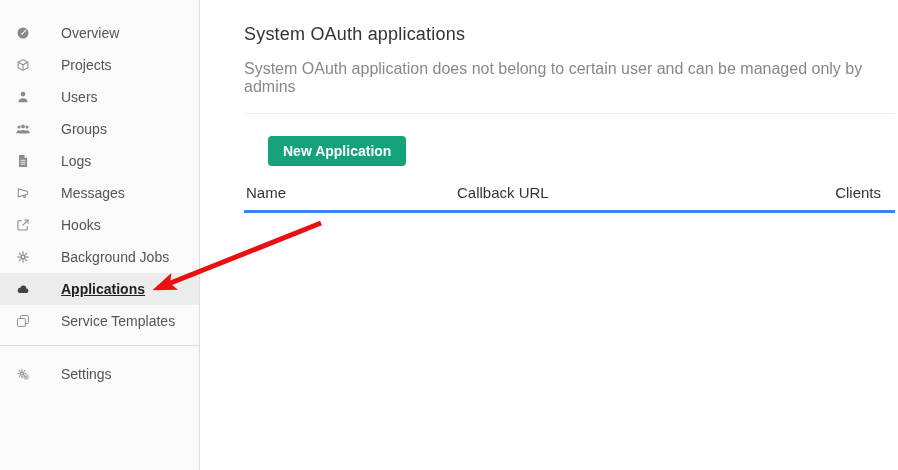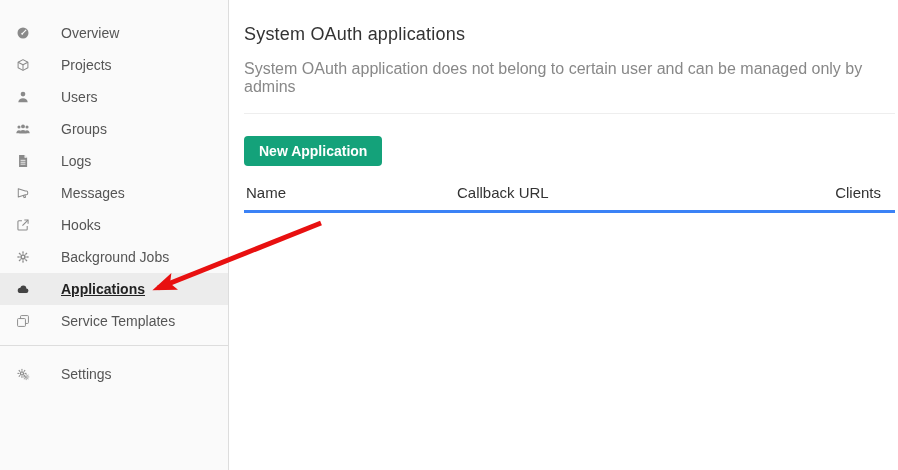--- a/index.html
+++ b/index.html
@@ -3,21 +3,21 @@
 <meta charset="utf-8">
 <style>
   html,body{margin:0;padding:0;}
   body{
     width:898px;height:470px;position:relative;overflow:hidden;
     background:#fff;font-family:"Liberation Sans",sans-serif;
     -webkit-font-smoothing:antialiased;
   }
   
   .sidebar{
-    position:absolute;left:0;top:0;width:229px;height:470px;
+    position:absolute;left:0;top:0;width:200px;height:470px;
     background:#fafafa;border-right:1px solid #ddd;box-sizing:border-box;
     padding-top:17px;
   }
   .side-item{
     height:32px;display:flex;align-items:center;padding-left:14px;
     font-size:14px;color:#555;cursor:pointer;
   }
   .side-item .icon{width:18px;height:14px;display:flex;align-items:center;justify-content:center;flex:0 0 18px;}
   .side-item .icon svg{width:14px;height:14px;display:block;}
   .side-item .label{margin-left:29px;white-space:nowrap;}
@@ -25,21 +25,21 @@
   .side-item.active .label{font-weight:bold;text-decoration:underline;}
   .side-divider{border-top:1px solid #ddd;margin:8px 0 12px 0;}
   
   .content{margin-left:224px;padding:0 3px 0 20px;}
   .page-title{margin:24px 0 0 0;font-size:18px;font-weight:400;color:#333;letter-spacing:.2px;}
   .page-subtitle{margin:15px 0 0 0;font-size:16px;color:#888;}
   .rule{border:none;border-top:1px solid #eee;margin:17px 0 0 0;}
   .btn-new{
     margin-top:22px;height:30px;padding:0 15px;border:none;border-radius:4px;
     background:#14a27a;color:#fff;font-size:14px;font-weight:bold;
-    font-family:"Liberation Sans",sans-serif;cursor:pointer;display:inline-block;
+    font-family:"Liberation Sans",sans-serif;cursor:pointer;display:inline-block;margin-left:24px;
   }
   .thead{
     display:grid;grid-template-columns:211px 1fr 110px;
     margin-top:18px;padding-bottom:9px;border-bottom:3px solid #3b82f6;
     font-size:15px;color:#333;
   }
   .thead .th{padding-left:2px;}
   .thead .th.right{text-align:right;padding-right:14px;}
   
   .arrow-overlay{position:absolute;left:0;top:0;width:898px;height:470px;pointer-events:none;z-index:5;}

